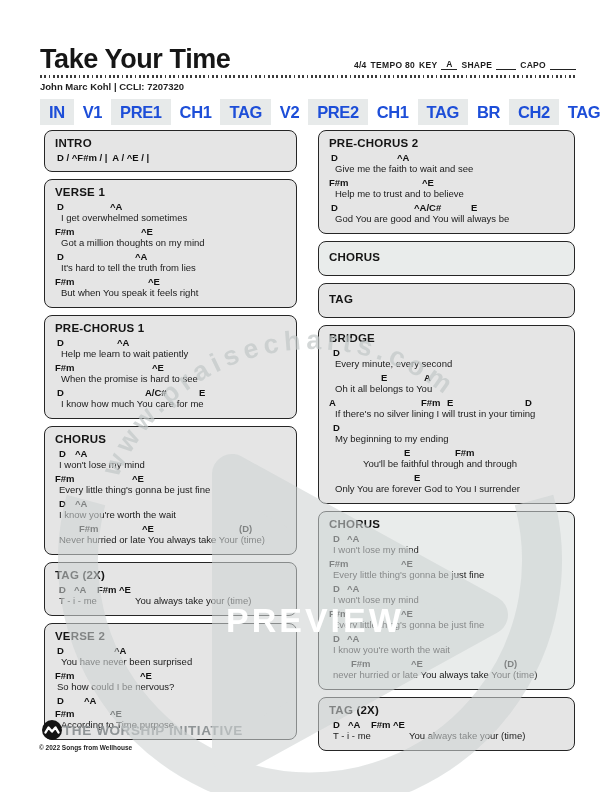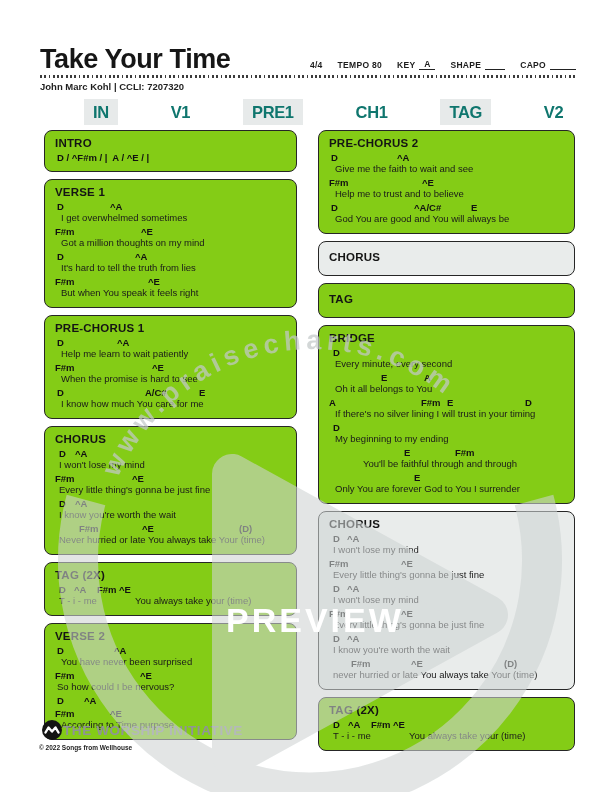--- a/index.html
+++ b/index.html
@@ -1,35 +1,35 @@
 <!DOCTYPE html>
 <html><head>
 <meta charset="utf-8">
 <style>
   html,body{margin:0;padding:0;background:#888;}
   .page{position:relative;width:612px;height:792px;margin:0 auto;background:#fff;
         font-family:"Liberation Sans",sans-serif;color:#111;overflow:hidden;}
   .title{position:absolute;left:40px;top:44px;font-size:27px;font-weight:bold;letter-spacing:-0.4px;color:#161616;}
-  .meta{position:absolute;right:36px;top:60px;display:flex;gap:15px;font-size:8.5px;font-weight:bold;
+  .meta{position:absolute;right:36px;top:60px;display:flex;gap:4px;font-size:8.5px;font-weight:bold;
         letter-spacing:0.3px;color:#1c1c1c;align-items:flex-end;}
   .meta .fld{display:flex;align-items:flex-end;gap:4px;}
   .meta .uval{display:inline-block;min-width:16px;text-align:center;border-bottom:1.2px solid #222;line-height:9px;}
   .meta .blank{display:inline-block;border-bottom:1.2px solid #222;height:9px;}
   .blank.w20{width:20px;} .blank.w26{width:26px;}
   .dotted{position:absolute;left:40px;right:36px;top:75px;height:3px;
           background:repeating-linear-gradient(90deg,#3b3b3b 0 1.7px,transparent 1.7px 4.3px);}
   .byline{position:absolute;left:40px;top:81px;font-size:9.5px;font-weight:700;color:#1f1f1f;}
   .nav{position:absolute;left:40px;right:36px;top:99px;height:25px;display:flex;justify-content:space-between;}
   .nav-item{display:flex;align-items:center;padding:13px 9px;font-size:16.5px;font-weight:800;
-            letter-spacing:-0.4px;color:#0f766e;margin-left:44px;}
+            letter-spacing:-0.4px;color:#1d4ed8;}
   .nav-item.hl{background:#e7eaea;}
   .col{position:absolute;top:130px;}
   .col-left{left:44px;width:253px;}
   .col-right{left:318px;width:257px;}
-  .box{box-sizing:border-box;border:1.7px solid #262626;border-radius:8px;background:#84cc16;
+  .box{box-sizing:border-box;border:1.7px solid #262626;border-radius:8px;background:#e5e5e5;
        padding:6px 10px 6px;margin-bottom:7px;}
   .box.gray{background:#e9eceb;}
   .box.hdr-only{padding:9px 10px;}
   .box-header{font-size:11.5px;font-weight:bold;letter-spacing:0.2px;color:#141414;margin-bottom:3px;}
   .line{margin-bottom:2px;}
   .chords{position:relative;height:11px;font-size:9.5px;font-weight:bold;}
   .chords span{position:absolute;top:0;white-space:pre;}
   .lyric{position:relative;height:12px;font-size:9.5px;color:#1a1a1a;}
   .lyric span{position:absolute;top:0;white-space:pre;}
   .wm{position:absolute;left:0;top:0;pointer-events:none;}

